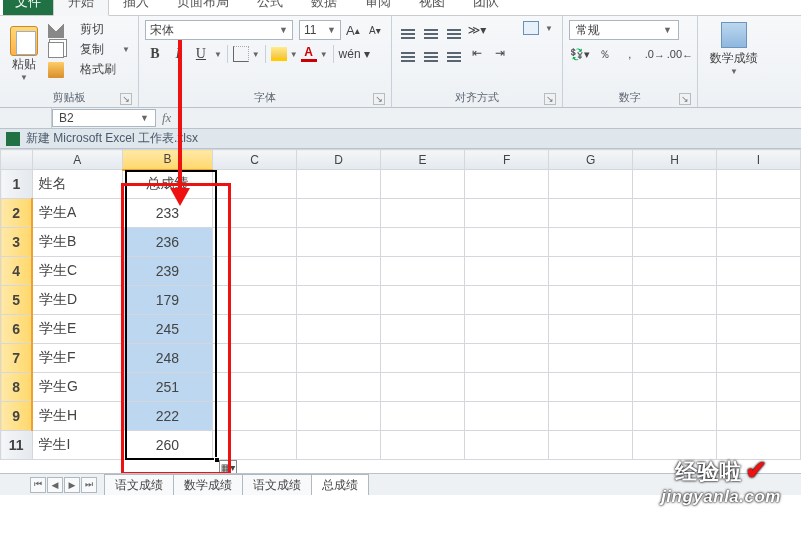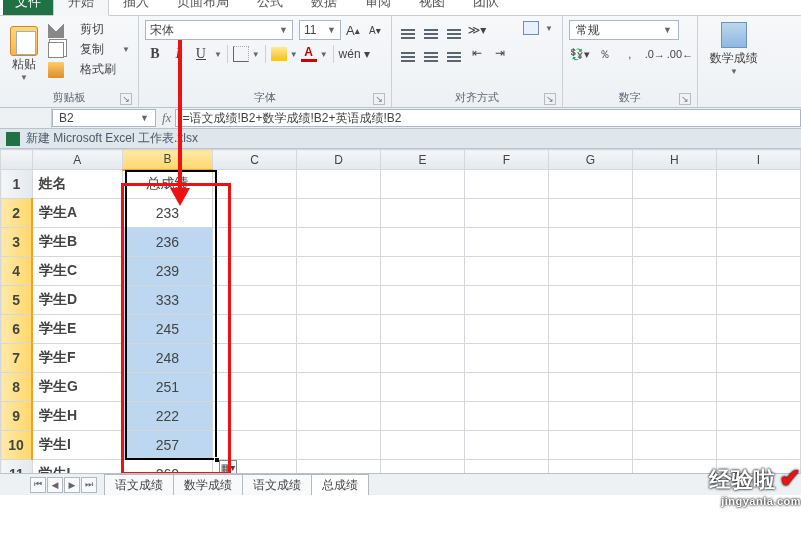--- a/index.html
+++ b/index.html
@@ -79,43 +79,43 @@
 
 .sheet-wrap { position: relative; height: 346px; overflow: hidden; background: #fff; }
 .sheet { border-collapse: collapse; table-layout: fixed; }
 .sheet th, .sheet td { border: 1px solid #d4d8dc; height: 29px; font-size: 14px; font-family: SimSun, sans-serif; }
 .sheet thead th { background: linear-gradient(#f4f6f8,#e4e9ee); font-weight: normal; height: 20px; font-size: 12px; text-align: center; }
 .sheet thead th.sel { background: linear-gradient(#ffe9a8,#ffd86b); border-bottom: 2px solid #f0a030; }
 .rowhdr { background: linear-gradient(to right,#f4f6f8,#e4e9ee); width: 32px; text-align: center; font-size: 12px; }
 .rowhdr.sel { background: linear-gradient(to right,#ffe9a8,#ffd86b); border-right: 2px solid #f0a030; }
 .corner { background: #e4e9ee; width: 32px; }
 .sheet td { padding: 0 6px; }
-.colA { width: 92px; font-weight: bold; }
+.colA { width: 92px; }
 .colB { width: 92px; text-align: center; }
 .colrest { width: 86px; }
 
 
 .sel-outline { position: absolute; border: 2px solid #000; pointer-events: none; }
 .red-box { position: absolute; border: 3px solid #e11; pointer-events: none; }
 .red-arrow-line { position: absolute; width: 4px; background: #e11; pointer-events: none; }
 .red-arrow-head { position: absolute; width: 0; height: 0; border-left: 10px solid transparent; border-right: 10px solid transparent; border-top: 18px solid #e11; pointer-events: none; }
 .fill-handle { position: absolute; width: 6px; height: 6px; background: #000; border: 1px solid #fff; }
 .fill-opt { position: absolute; width: 18px; height: 16px; background: #fff; border: 1px solid #888; font-size: 10px; text-align: center; line-height: 14px; }
 
 
 .sheettabs { position: absolute; bottom: 0; left: 0; right: 0; height: 22px; background: #eef1f4; border-top: 1px solid #b9c3cc; display: flex; align-items: center; padding-left: 30px; font-size: 12px; }
 .navbtn { width: 16px; height: 16px; border: 1px solid #b0b8c0; margin-right: 1px; display: inline-flex; align-items: center; justify-content: center; font-size: 9px; color: #666; background: #f7f9fb; }
 .stab { padding: 2px 10px; background: #f7f9fb; border: 1px solid #b0b8c0; border-bottom: none; margin-right: -1px; position: relative; cursor: pointer; }
 .stab.active { background: #fff; font-weight: normal; z-index: 1; }
 
 
-.watermark { position: absolute; right: 0; bottom: 26px; text-align: right; color: #fff; text-shadow: 0 0 3px rgba(0,0,0,.8), 0 0 2px #000; pointer-events: none; }
+.watermark { position: absolute; right: 20px; bottom: 26px; text-align: center; color: #fff; text-shadow: 0 0 3px rgba(0,0,0,.8), 0 0 2px #000; pointer-events: none; }
 .watermark .big { font-size: 22px; font-weight: bold; font-family: "Microsoft YaHei"; }
 .watermark .check { color: #e11; font-size: 26px; margin-left: 4px; }
-.watermark .small { font-size: 11px; font-weight: bold; letter-spacing: 0.5px; }
+.watermark .small { font-size: 17px; font-weight: bold; font-style: italic; letter-spacing: 0.5px; }
 </style>
 </head>
 <body>
 
 <div class="tabs">
   <div class="tab-file">文件</div>
   <div class="tab active">开始</div>
   <div class="tab">插入</div>
   <div class="tab">页面布局</div>
   <div class="tab">公式</div>
@@ -262,23 +262,20 @@
 
 <div class="fxrow">
   <div class="left-spacer"></div>
   <div class="namebox">
       <span>B2</span>
       <span class="drop">▼</span>
     </div>
   <div class="fxbtns">
     <span class="fx">fx</span>
   </div>
-  <div class="formulabar">
-      <span>=语文成绩!B2+数学成绩!B2+英语成绩!B2</span>
-    </div>
 </div>
 
 <div class="wbtitle">
   <span class="ico-xl"></span>
   <span>新建 Microsoft Excel 工作表.xlsx</span>
 </div>
 
 <div class="sheet-wrap">
   <table class="sheet">
     <thead>
@@ -340,21 +337,21 @@
           <td class="colrest"></td>
           <td class="colrest"></td>
           <td class="colrest"></td>
           <td class="colrest"></td>
           <td class="colrest"></td>
           <td class="colrest"></td>
         </tr>
         <tr>
           <th class="rowhdr sel">5</th>
           <td class="colA">学生D</td>
-          <td class="colB" style="background:#bcd7ef;text-align:center">333</td>
+          <td class="colB" style="background:#bcd7ef;text-align:center">179</td>
           <td class="colrest"></td>
           <td class="colrest"></td>
           <td class="colrest"></td>
           <td class="colrest"></td>
           <td class="colrest"></td>
           <td class="colrest"></td>
           <td class="colrest"></td>
         </tr>
         <tr>
           <th class="rowhdr sel">6</th>
@@ -389,32 +386,20 @@
           <td class="colrest"></td>
           <td class="colrest"></td>
           <td class="colrest"></td>
           <td class="colrest"></td>
           <td class="colrest"></td>
         </tr>
         <tr>
           <th class="rowhdr sel">9</th>
           <td class="colA">学生H</td>
           <td class="colB" style="background:#bcd7ef;text-align:center">222</td>
-          <td class="colrest"></td>
-          <td class="colrest"></td>
-          <td class="colrest"></td>
-          <td class="colrest"></td>
-          <td class="colrest"></td>
-          <td class="colrest"></td>
-          <td class="colrest"></td>
-        </tr>
-        <tr>
-          <th class="rowhdr sel">10</th>
-          <td class="colA">学生I</td>
-          <td class="colB" style="background:#bcd7ef;text-align:center">257</td>
           <td class="colrest"></td>
           <td class="colrest"></td>
           <td class="colrest"></td>
           <td class="colrest"></td>
           <td class="colrest"></td>
           <td class="colrest"></td>
           <td class="colrest"></td>
         </tr>
         <tr>
           <th class="rowhdr">11</th>

